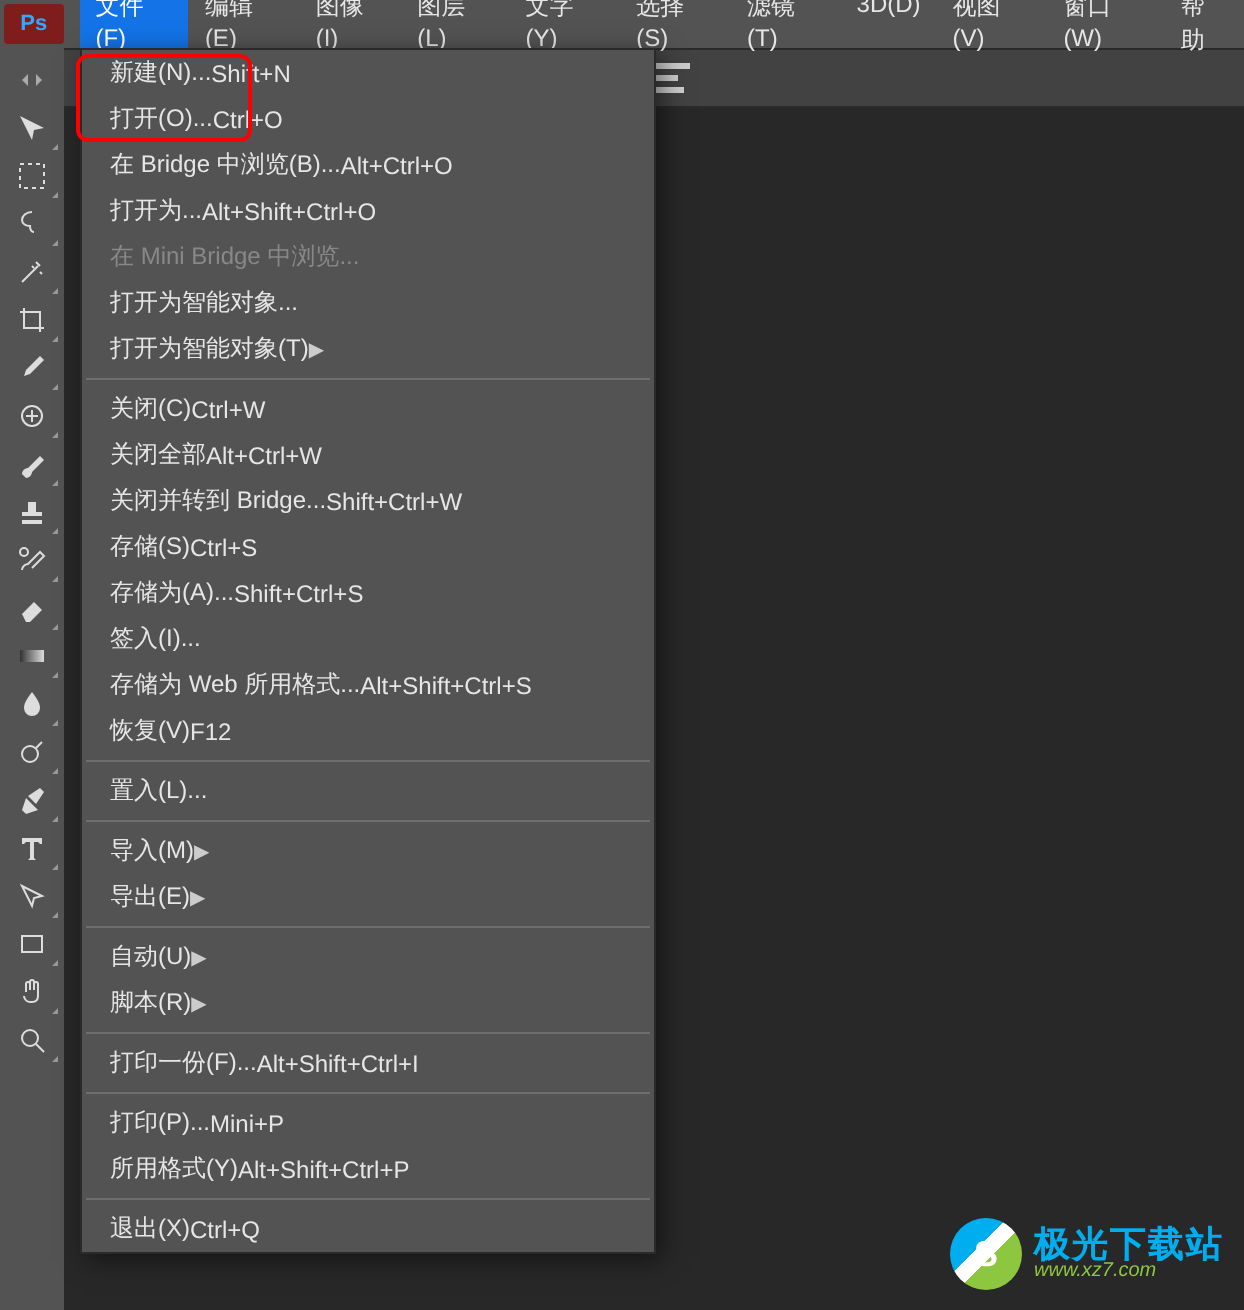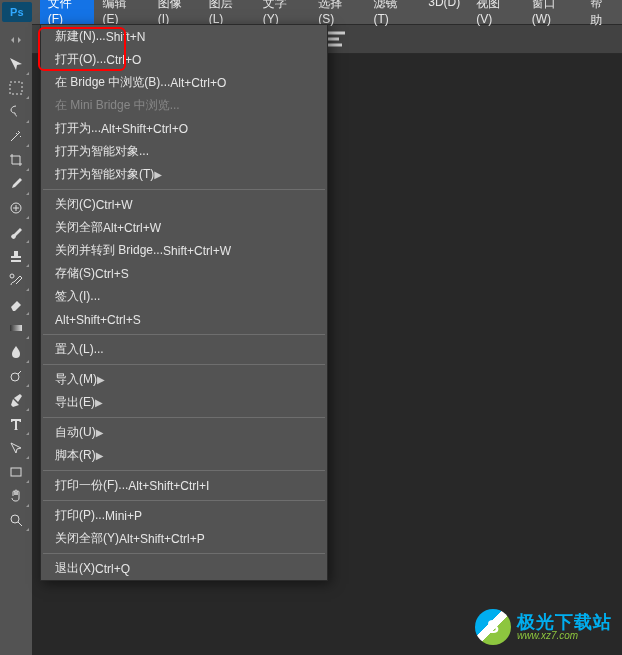--- a/index.html
+++ b/index.html
@@ -1,18 +1,18 @@
 <!DOCTYPE html>
 <html><head>
 <meta charset="utf-8">
 <style>
 * { margin: 0; padding: 0; box-sizing: border-box; font-family: "Microsoft YaHei", sans-serif; }
 body { background: #535353; width: 622px; height: 655px; overflow: hidden; position: relative; }
 .menubar { background: #535353; height: 24px; display: flex; align-items: center; padding-left: 2px; }
-.ps-logo { width: 30px; height: 20px; background: #0c4a6e; color: #31a8ff; display: flex; align-items: center; justify-content: center; font-size: 11px; font-weight: bold; border-radius: 2px; margin-right: 8px; }
+.ps-logo { width: 30px; height: 20px; background: #7f1d1d; color: #31a8ff; display: flex; align-items: center; justify-content: center; font-size: 11px; font-weight: bold; border-radius: 2px; margin-right: 8px; }
 .menu-item { color: #e6e6e6; font-size: 12px; padding: 3px 8px; cursor: pointer; }
 .menu-item.active { background: #1473e6; color: #fff; }
 .toolbar-row { background: #424242; height: 30px; display: flex; align-items: center; padding-left: 38px; gap: 2px; border-top: 1px solid #2a2a2a; border-bottom: 1px solid #2a2a2a; }
 .toolbar-btn { width: 24px; height: 24px; display: flex; align-items: center; justify-content: center; color: #ccc; }
 .canvas-area { background: #282828; position: absolute; top: 54px; left: 32px; right: 0; bottom: 0; }
 .tools-panel { position: absolute; left: 0; top: 24px; width: 32px; background: #535353; bottom: 0; display: flex; flex-direction: column; padding-top: 4px; }
 .tool-btn { width: 28px; height: 24px; display: flex; align-items: center; justify-content: center; color: #ddd; margin: 0 auto; position: relative; }
 .tool-btn svg { width: 16px; height: 16px; }
 .tool-tri { position: absolute; right: 1px; bottom: 1px; border-left: 3px solid transparent; border-bottom: 3px solid #999; }
 .dropdown { position: absolute; left: 40px; top: 24px; width: 288px; background: #535353; border: 1px solid #2a2a2a; box-shadow: 3px 3px 12px rgba(0,0,0,.5); z-index: 10; }
@@ -280,29 +280,29 @@
       <span>Shift+N</span>
     </div>
     <div class="dd-item">
       <span>打开(O)...</span>
       <span>Ctrl+O</span>
     </div>
     <div class="dd-item">
       <span>在 Bridge 中浏览(B)...</span>
       <span>Alt+Ctrl+O</span>
     </div>
+    <div class="dd-item">
+      <span>打开为...</span>
+      <span>Alt+Shift+Ctrl+O</span>
+    </div>
     <div class="dd-item disabled">
       <span>在 Mini Bridge 中浏览...</span>
       <span></span>
     </div>
     <div class="dd-item">
-      <span>打开为...</span>
-      <span>Alt+Shift+Ctrl+O</span>
-    </div>
-    <div class="dd-item">
       <span>打开为智能对象...</span>
       <span></span>
     </div>
     <div class="dd-item">
       <span>打开为智能对象(T)</span>
       <span class="dd-arrow">▶</span>
     </div>
     <div class="dd-sep"></div>
     <div class="dd-item">
       <span>关闭(C)</span>
@@ -314,25 +314,34 @@
     </div>
     <div class="dd-item">
       <span>关闭并转到 Bridge...</span>
       <span>Shift+Ctrl+W</span>
     </div>
     <div class="dd-item">
       <span>存储(S)</span>
       <span>Ctrl+S</span>
     </div>
     <div class="dd-item">
+      <span>存储为(A)...</span>
+      <span>Shift+Ctrl+S</span>
+    </div>
+    <div class="dd-item">
       <span>签入(I)...</span>
       <span></span>
     </div>
     <div class="dd-item">
+      <span>存储为 Web 所用格式...</span>
       <span>Alt+Shift+Ctrl+S</span>
+    </div>
+    <div class="dd-item">
+      <span>恢复(V)</span>
+      <span>F12</span>
     </div>
     <div class="dd-sep"></div>
     <div class="dd-item">
       <span>置入(L)...</span>
       <span></span>
     </div>
     <div class="dd-sep"></div>
     <div class="dd-item">
       <span>导入(M)</span>
       <span class="dd-arrow">▶</span>
@@ -354,21 +363,21 @@
     <div class="dd-item">
       <span>打印一份(F)...</span>
       <span>Alt+Shift+Ctrl+I</span>
     </div>
     <div class="dd-sep"></div>
     <div class="dd-item">
       <span>打印(P)...</span>
       <span>Mini+P</span>
     </div>
     <div class="dd-item">
-      <span>关闭全部(Y)</span>
+      <span>所用格式(Y)</span>
       <span>Alt+Shift+Ctrl+P</span>
     </div>
     <div class="dd-sep"></div>
     <div class="dd-item">
       <span>退出(X)</span>
       <span>Ctrl+Q</span>
     </div>
   </div>
 
 <div class="highlight-box" id="highlight" style="left: 38px; top: 27px; width: 88px; height: 44px;"></div>

